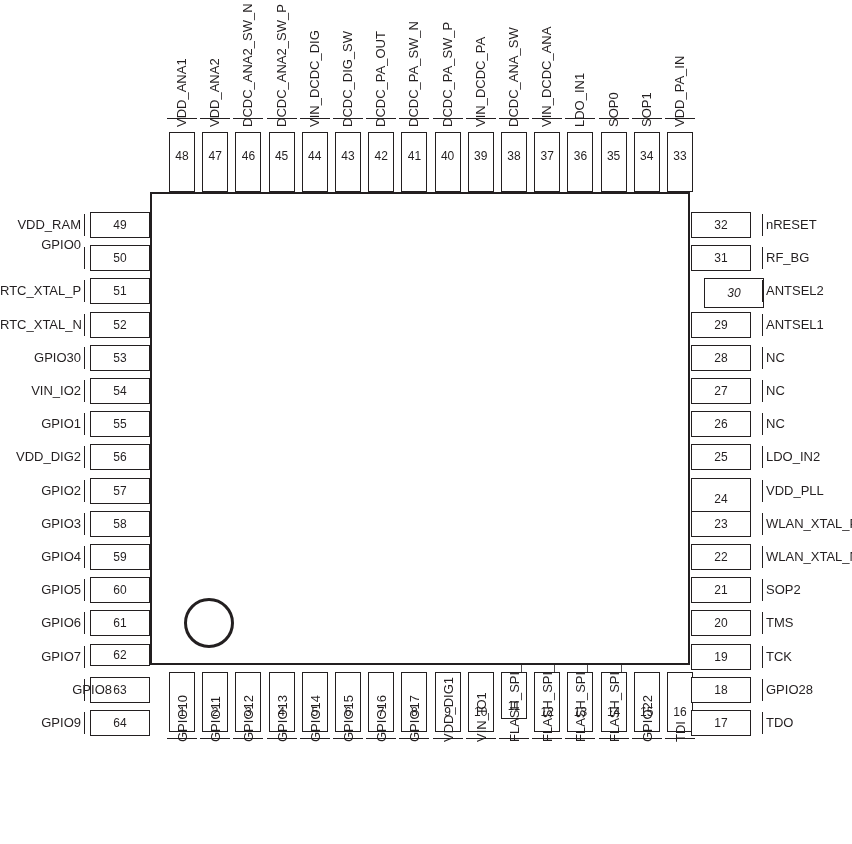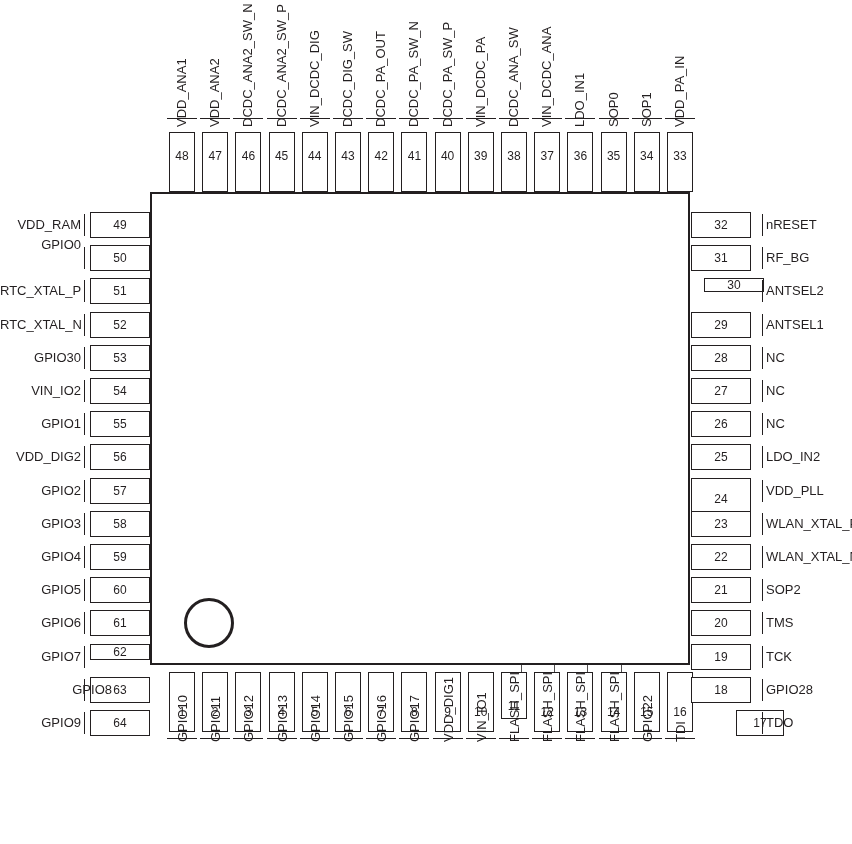--- a/index.html
+++ b/index.html
@@ -341,21 +341,21 @@
       <div class="pin-box horiz left" style="left: 90px; top: 577.2px; width: 60px; height: 26px;">
         <span class="pin-num">60</span>
       </div>
       <div class="tick-v" style="left: 84px; top: 579.2px; height: 22px;"></div>
       <div class="sig left" style="left: 0px; top: 583.2px; width: 81px;">GPIO5</div>
       <div class="pin-box horiz left" style="left: 90px; top: 610.4px; width: 60px; height: 26px;">
         <span class="pin-num">61</span>
       </div>
       <div class="tick-v" style="left: 84px; top: 612.4px; height: 22px;"></div>
       <div class="sig left" style="left: 0px; top: 616.4px; width: 81px;">GPIO6</div>
-      <div class="pin-box horiz left" style="left: 90px; top: 643.6px; width: 60px; height: 16px;">
+      <div class="pin-box horiz left" style="left: 90px; top: 643.6px; width: 60px; height: 22px;">
         <span class="pin-num">62</span>
       </div>
       <div class="tick-v" style="left: 84px; top: 645.6px; height: 22px;"></div>
       <div class="sig left" style="left: 0px; top: 649.6px; width: 81px;">GPIO7</div>
       <div class="pin-box horiz left" style="left: 90px; top: 676.8px; width: 60px; height: 26px;">
         <span class="pin-num">63</span>
       </div>
       <div class="tick-v" style="left: 84px; top: 678.8px; height: 22px;"></div>
       <div class="sig left" style="left: 0px; top: 682.8px; width: 81px; padding-left: 31px;">GPIO8</div>
       <div class="pin-box horiz left" style="left: 90px; top: 710px; width: 60px; height: 26px;">
@@ -366,21 +366,21 @@
       <div class="pin-box horiz right" style="left: 691px; top: 212px; width: 60px; height: 26px;">
         <span class="pin-num">32</span>
       </div>
       <div class="tick-v" style="left: 762px; top: 214px; height: 22px;"></div>
       <div class="sig right" style="left: 766px; top: 218px;">nRESET</div>
       <div class="pin-box horiz right" style="left: 691px; top: 245.2px; width: 60px; height: 26px;">
         <span class="pin-num">31</span>
       </div>
       <div class="tick-v" style="left: 762px; top: 247.2px; height: 22px;"></div>
       <div class="sig right" style="left: 766px; top: 251.2px;">RF_BG</div>
-      <div class="pin-box horiz right" style="left: 704px; top: 278.4px; width: 60px; height: 14px;">
+      <div class="pin-box horiz right" style="left: 704px; top: 278.4px; width: 60px; height: 30px; font-style: italic;">
         <span class="pin-num">30</span>
       </div>
       <div class="tick-v" style="left: 762px; top: 280.4px; height: 22px;"></div>
       <div class="sig right" style="left: 766px; top: 284.4px;">ANTSEL2</div>
       <div class="pin-box horiz right" style="left: 691px; top: 311.6px; width: 60px; height: 26px;">
         <span class="pin-num">29</span>
       </div>
       <div class="tick-v" style="left: 762px; top: 313.6px; height: 22px;"></div>
       <div class="sig right" style="left: 766px; top: 317.6px;">ANTSEL1</div>
       <div class="pin-box horiz right" style="left: 691px; top: 344.8px; width: 60px; height: 26px;">
@@ -431,20 +431,20 @@
       <div class="pin-box horiz right" style="left: 691px; top: 643.6px; width: 60px; height: 26px;">
         <span class="pin-num">19</span>
       </div>
       <div class="tick-v" style="left: 762px; top: 645.6px; height: 22px;"></div>
       <div class="sig right" style="left: 766px; top: 649.6px;">TCK</div>
       <div class="pin-box horiz right" style="left: 691px; top: 676.8px; width: 60px; height: 26px;">
         <span class="pin-num">18</span>
       </div>
       <div class="tick-v" style="left: 762px; top: 678.8px; height: 22px;"></div>
       <div class="sig right" style="left: 766px; top: 682.8px;">GPIO28</div>
-      <div class="pin-box horiz right" style="left: 691px; top: 710px; width: 48px; height: 26px; margin-left: 45px;">
+      <div class="pin-box horiz right" style="left: 691px; top: 710px; width: 60px; height: 26px;">
         <span class="pin-num">17</span>
       </div>
       <div class="tick-v" style="left: 762px; top: 712px; height: 22px;"></div>
       <div class="sig right" style="left: 766px; top: 716px;">TDO</div>
     </div>
 
 </div>
 
 </body></html>

